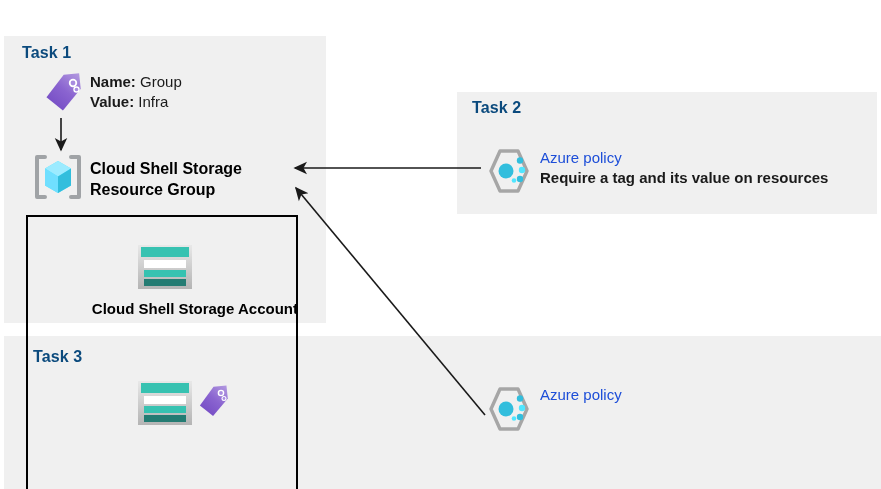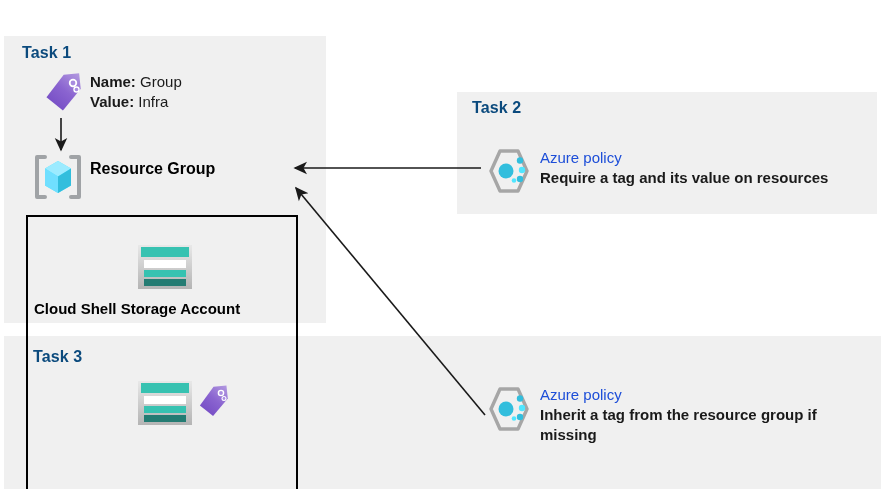--- a/index.html
+++ b/index.html
@@ -87,23 +87,22 @@
     font-weight: bold;
   }
   #policy1-block { left: 536px; top: 112px; width: 330px; }
   #policy2-block { left: 536px; top: 349px; width: 330px; }
 
   .acct-label {
     position: absolute;
     font-weight: bold;
     font-size: 15px;
     color: #000000;
-    text-align: left;
+    text-align: right;
     white-space: nowrap;
-    padding-left: 8px;
   }
   #acct1-label { left: 22px; top: 264px; width: 272px; }
   #acct2-label { left: 22px; top: 399px; width: 272px; }
 
   
   .icon { position: absolute; }
   #tag-icon-1      { left: 40px;  top: 36px;  width: 40px;  height: 42px; }
   #rg-icon         { left: 30px;  top: 118px; width: 48px;  height: 46px; }
   #storage-icon-1  { left: 133px; top: 208px; width: 56px;  height: 46px; }
   #storage-icon-2  { left: 133px; top: 344px; width: 56px;  height: 46px; }
@@ -167,20 +166,21 @@
       <path d="M37 3 L45 3 L45 43 L37 43" fill="none" stroke="#a0a3a6" stroke-width="4" stroke-linecap="round" stroke-linejoin="round"></path>
 
       <polygon points="24,7 37,14.5 37,31.5 24,39 11,31.5 11,14.5" fill="#50e6ff"></polygon>
       <polygon points="24,7 37,14.5 24,22.5 11,14.5" fill="#9cebff"></polygon>
       <polygon points="24,22.5 37,14.5 37,31.5 24,39" fill="#32bedd"></polygon>
       <polygon points="24,22.5 24,39 11,31.5 11,14.5" fill="#70dfff"></polygon>
     </svg>
   </div>
 
   <div class="node-title" id="rg-title">
+    <div>Cloud Shell Storage</div>
     <div>Resource Group</div>
   </div>
 
   <div class="icon" id="storage-icon-1">
     <svg viewBox="0 0 56 46" width="56" height="46">
       <defs>
         <linearGradient id="stGrad1" x1="0" y1="0" x2="0" y2="1">
           <stop offset="0%" stop-color="#e8e8e8"></stop>
           <stop offset="100%" stop-color="#b4b4b4"></stop>
         </linearGradient>
@@ -255,21 +255,20 @@
       <circle cx="23" cy="23" r="7.5" fill="#32bedd"></circle>
       <circle cx="37" cy="12.5" r="3.2" fill="#32bedd"></circle>
       <circle cx="39" cy="22" r="3.2" fill="#50e6ff"></circle>
       <circle cx="37" cy="31" r="3.2" fill="#32bedd"></circle>
       <circle cx="31" cy="32.5" r="2.3" fill="#50e6ff"></circle>
     </svg>
   </div>
 
   <div class="policy-block" id="policy2-block">
     <div class="policy-name">Azure policy</div>
-    <div class="policy-desc">Inherit a tag from the resource group if missing</div>
   </div>
 
   <svg id="arrows">
     <defs>
       <marker id="ah" markerWidth="9" markerHeight="9" refX="7.5" refY="4.5" orient="auto">
         <path d="M0,0.6 L8.5,4.5 L0,8.4 L2.2,4.5 Z" fill="#1a1a1a"></path>
       </marker>
     </defs>
 
     <line x1="57" y1="82" x2="57" y2="114" stroke="#1a1a1a" stroke-width="1.6" marker-end="url(#ah)"></line>

